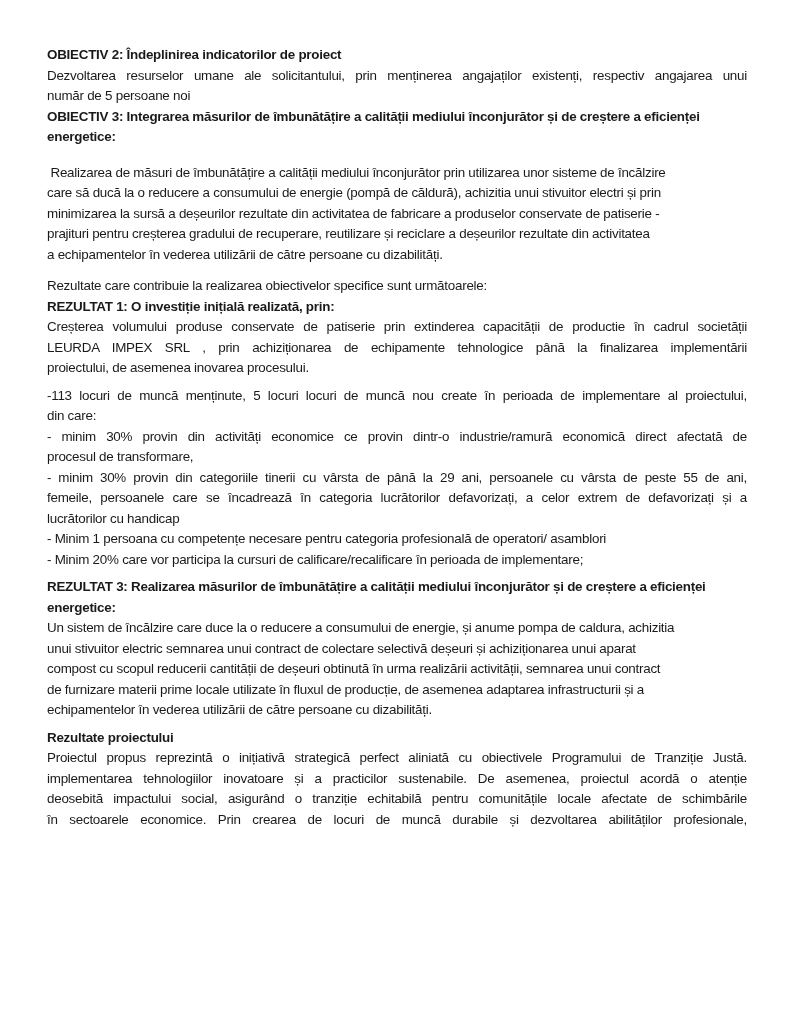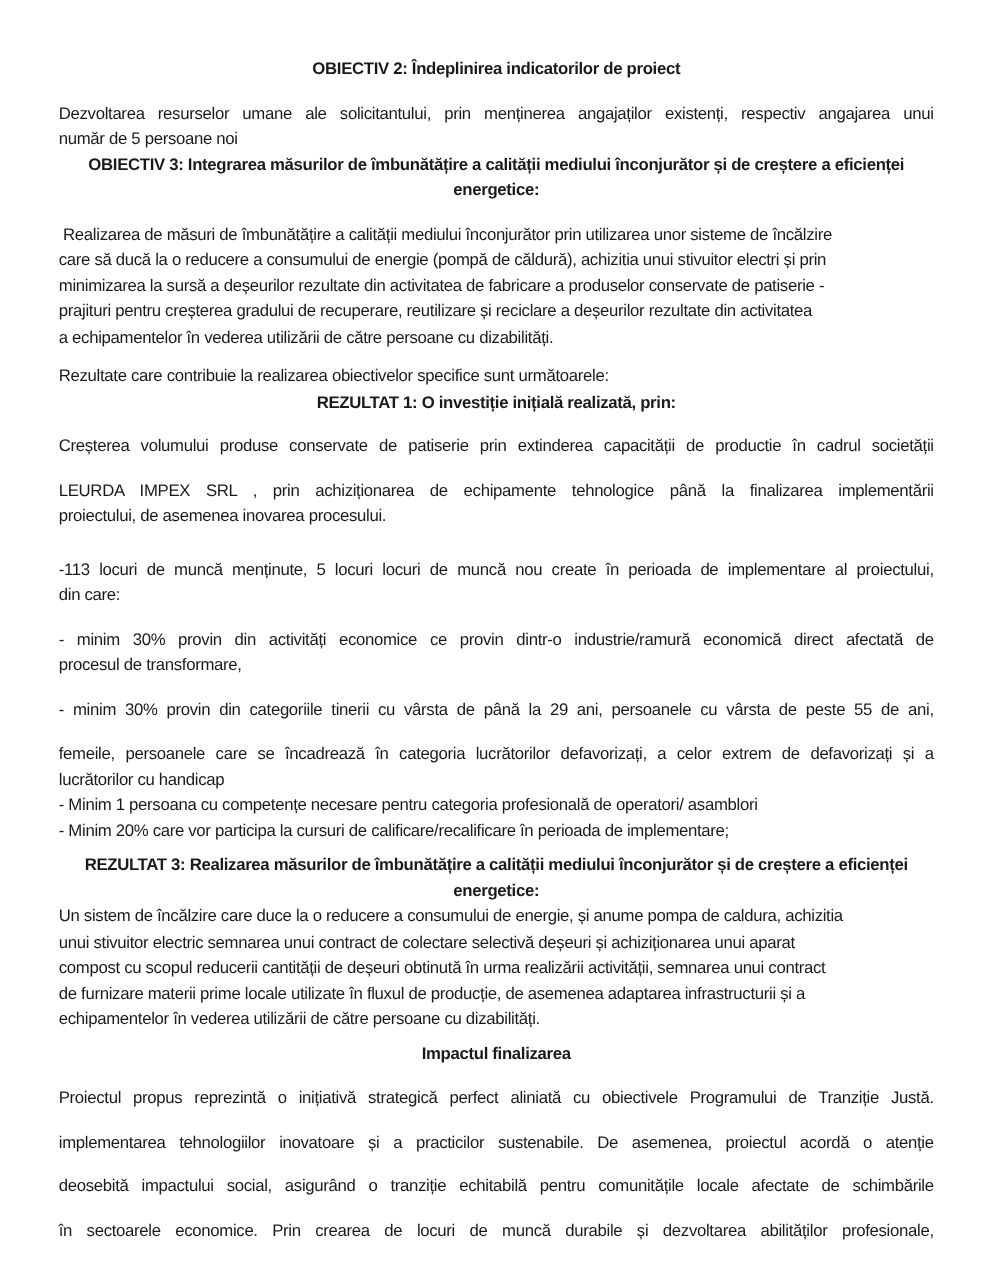--- a/index.html
+++ b/index.html
@@ -1,21 +1,21 @@
 <!DOCTYPE html>
 <html><head>
 <meta charset="utf-8">
 <style>
   html, body { margin: 0; padding: 0; background: #ffffff; }
   body { width: 791px; height: 1024px; overflow: hidden; position: relative;
          font-family: "Liberation Sans", sans-serif; color: #1a1a1a; }
   .page { position: absolute; left: 47px; top: 45px; width: 700px; }
   .ln { font-size: 13.4px; line-height: 20.5px; white-space: nowrap; letter-spacing: -0.25px; }
-  .b { font-weight: bold; text-align: center; }
-  .j { text-align: justify; text-align-last: justify; white-space: normal; margin-top: 15px; }
+  .b { font-weight: bold; }
+  .j { text-align: justify; text-align-last: justify; white-space: normal; }
   .gap-s { height: 7px; }
   .gap-m { height: 11px; }
   .gap-l { height: 15px; }
 </style>
 </head>
 <body>
 
 <div class="page">
 
   <div class="ln b">OBIECTIV 2: Îndeplinirea indicatorilor de proiect</div>
@@ -56,18 +56,18 @@
   <div class="ln b">REZULTAT 3: Realizarea măsurilor de îmbunătățire a calității mediului înconjurător și de creștere a eficienței</div>
   <div class="ln b">energetice:</div>
   <div class="ln">Un sistem de încălzire care duce la o reducere a consumului de energie, și anume pompa de caldura, achizitia</div>
   <div class="ln">unui stivuitor electric semnarea unui contract de colectare selectivă deșeuri și achiziționarea unui aparat</div>
   <div class="ln">compost cu scopul reducerii cantității de deșeuri obtinută în urma realizării activității, semnarea unui contract</div>
   <div class="ln">de furnizare materii prime locale utilizate în fluxul de producție, de asemenea adaptarea infrastructurii și a</div>
   <div class="ln">echipamentelor în vederea utilizării de către persoane cu dizabilități.</div>
 
   <div class="gap-s"></div>
 
-  <div class="ln b">Impactul finalizarea</div>
+  <div class="ln b">Rezultate proiectului</div>
   <div class="ln j">Proiectul propus reprezintă o inițiativă strategică perfect aliniată cu obiectivele Programului de Tranziție Justă.</div>
   <div class="ln j">implementarea tehnologiilor inovatoare și a practicilor sustenabile. De asemenea, proiectul acordă o atenție</div>
   <div class="ln j">deosebită impactului social, asigurând o tranziție echitabilă pentru comunitățile locale afectate de schimbările</div>
   <div class="ln j">în sectoarele economice. Prin crearea de locuri de muncă durabile și dezvoltarea abilităților profesionale,</div>
 </div>
 
 </body></html>

